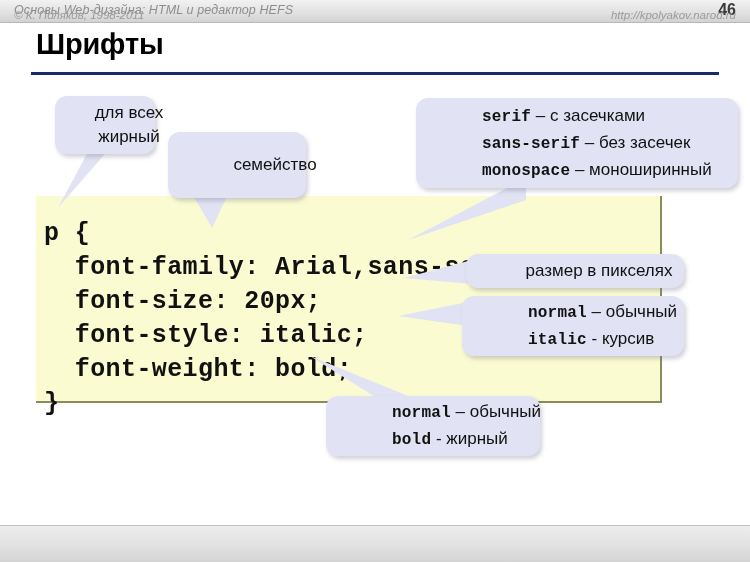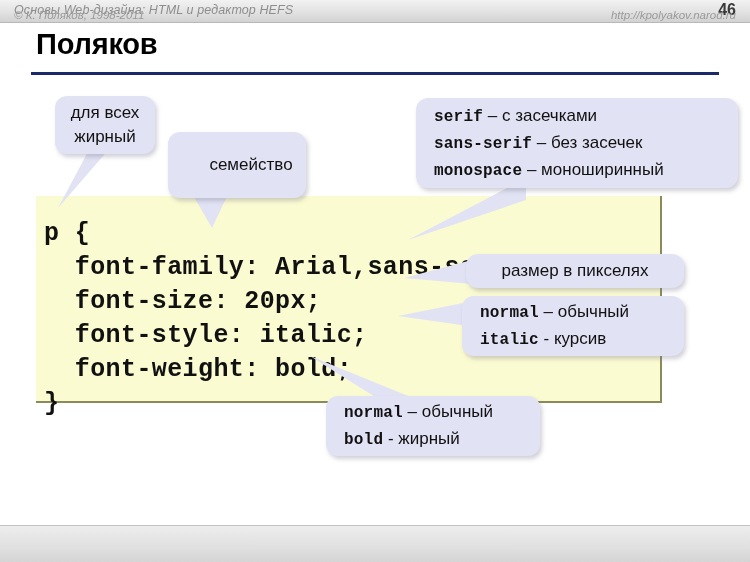--- a/index.html
+++ b/index.html
@@ -89,20 +89,21 @@
     box-sizing: border-box;
     display: flex;
     flex-direction: column;
     align-items: center;
     justify-content: center;
     color: #111111;
     z-index: 5;
   }
   .bubble .line {
     white-space: nowrap;
+    margin-left: 48px;
   }
   .bubble.plain { font-size: 17px; line-height: 24px; }
   .bubble.plain .line { text-align: center; }
 
   .bubble.defs {
     align-items: flex-start;
     padding-left: 18px;
   }
   .bubble.defs .line {
     font-size: 17px;
@@ -150,21 +151,21 @@
 </style>
 </head>
 <body>
 
 <div id="slide">
 
   <div class="header-bar"></div>
   <div class="header-title">Основы Web-дизайна: HTML и редактор HEFS</div>
   <div class="header-page">46</div>
 
-  <div class="slide-title">Поляков</div>
+  <div class="slide-title">Шрифты</div>
   <div class="title-rule"></div>
 
   <div class="code-block"></div>
   <pre class="code-text">p {
   font-family: Arial,sans-serif;
   font-size: 20px;
   font-style: italic;
   font-weight: bold;
 }</pre>
 

